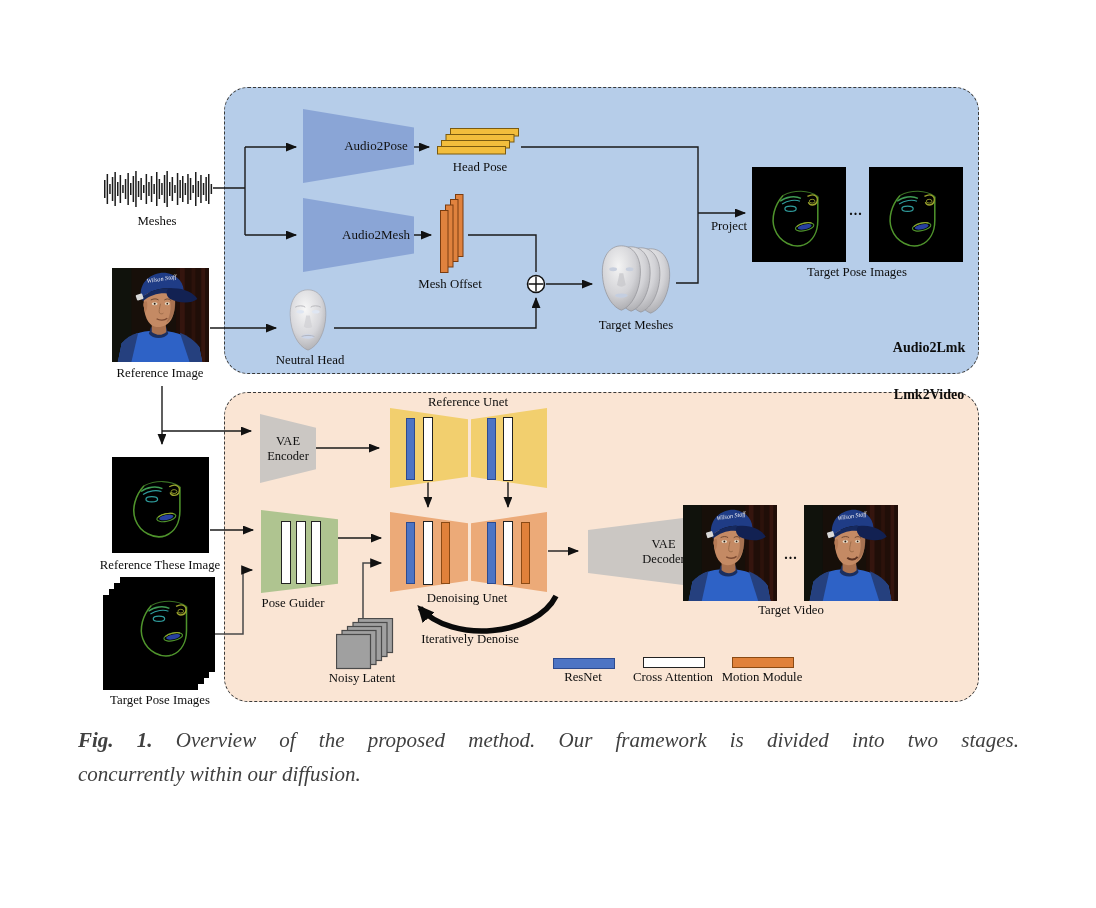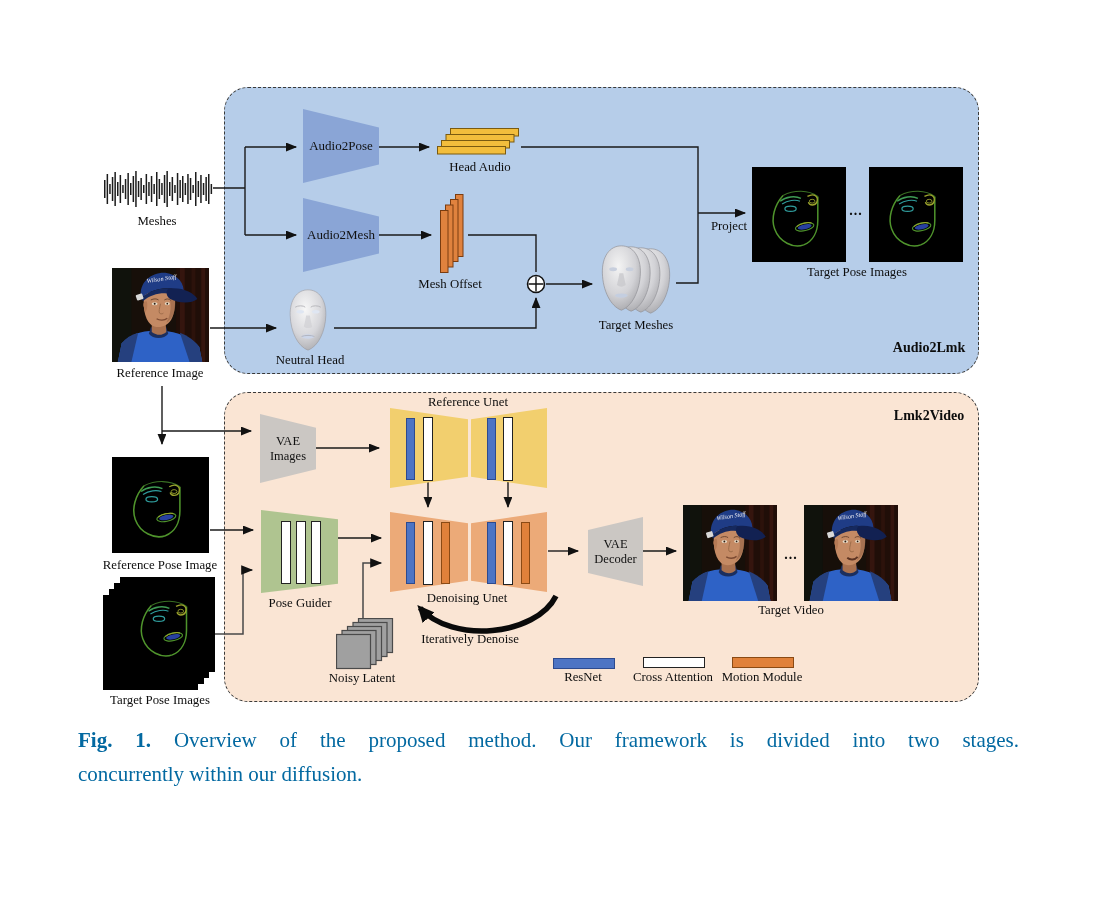--- a/index.html
+++ b/index.html
@@ -13,23 +13,23 @@
   
   #connectors{position:absolute;left:0;top:0;z-index:3;pointer-events:none;}
   
   .node{position:absolute;z-index:4;display:flex;align-items:center;justify-content:center;
         text-align:center;font-size:13px;line-height:1.15;}
   .trap-blue{background:#8aa5d6;}
   .trap-gray{background:#cbc7c3;}
   .trap-green{background:#afc490;}
   .trap-yellow{background:#f2cf6e;}
   .trap-orange{background:#ecaa78;}
-  .clip-enc{clip-path:polygon(0 0,100% 25%,100% 75%,0 100%);}
+  .clip-enc{clip-path:polygon(0 0,100% 25%,100% 75%,0 100%);padding-left:35px;}
   .clip-vae-enc{clip-path:polygon(0 0,100% 20%,100% 80%,0 100%);}
-  .clip-vae-dec{clip-path:polygon(0 19%,100% 0,100% 100%,0 81%);}
+  .clip-vae-dec{clip-path:polygon(0 19%,100% 0,100% 100%,0 81%);padding-left:48px;}
   .clip-guider{clip-path:polygon(0 0,100% 11%,100% 89%,0 100%);}
   .clip-unet-l{clip-path:polygon(0 0,100% 14%,100% 86%,0 100%);}
   .clip-unet-r{clip-path:polygon(0 14%,100% 0,100% 100%,0 86%);}
   .bar{position:absolute;z-index:5;}
   .bar-blue{background:#4d74c4;border:1px solid #2d4a8e;}
   .bar-white{background:#ffffff;border:1px solid #222;}
   .bar-orange{background:#e0813a;border:1px solid #8a4a14;}
   
   .lbl{position:absolute;z-index:6;transform:translateX(-50%);white-space:nowrap;
        font-size:12.8px;color:#0d0d0d;text-align:center;}
@@ -39,21 +39,21 @@
   .img-frame{position:absolute;z-index:4;overflow:hidden;}
   .img-frame svg{display:block;width:100%;height:100%;}
   .black-sq{position:absolute;background:#000;z-index:3;}
   
   .legend-swatch{position:absolute;z-index:5;height:9px;width:60px;}
   .sw-resnet{background:#4d74c4;border:1px solid #2d4a8e;}
   .sw-xattn{background:#fff;border:1px solid #222;}
   .sw-motion{background:#e0813a;border:1px solid #8a4a14;}
   
   .caption{position:absolute;left:78px;top:724px;width:941px;z-index:6;
-           font-size:21px;line-height:33.5px;color:#0369a1;}
+           font-size:21px;line-height:33.5px;color:#404040;font-style:italic;}
   .cap-line{text-align:justify;text-align-last:justify;}
   .cap-line.last{text-align-last:left;}
   .cap-tag{font-weight:bold;}
 </style>
 </head>
 <body>
 
 <div class="canvas">
 
   <div class="stage-box stage1"></div>
@@ -190,21 +190,21 @@
   </div>
 
   <svg class="abs" style="left:437px;top:128px;z-index:4" width="90" height="29">
     <g fill="#f2bd3c" stroke="#7a5a10" stroke-width="1">
       <rect x="13.5" y="0.5" width="68" height="7.5"></rect>
       <rect x="9" y="6.5" width="68" height="7.5"></rect>
       <rect x="4.5" y="12.5" width="68" height="7.5"></rect>
       <rect x="0.5" y="18.5" width="68" height="7.5"></rect>
     </g>
   </svg>
-  <div class="lbl" style="left:480px;top:160px">Head Audio</div>
+  <div class="lbl" style="left:480px;top:160px">Head Pose</div>
 
   <svg class="abs" style="left:440px;top:194px;z-index:4" width="26" height="80">
     <g fill="#e0823e" stroke="#7a3c10" stroke-width="1">
       <rect x="15.5" y="0.5" width="7.5" height="62"></rect>
       <rect x="10.5" y="5.5" width="7.5" height="62"></rect>
       <rect x="5.5" y="11" width="7.5" height="62"></rect>
       <rect x="0.5" y="16.5" width="7.5" height="62"></rect>
     </g>
   </svg>
   <div class="lbl" style="left:450px;top:277px">Mesh Offset</div>
@@ -294,39 +294,39 @@
         <ellipse cx="56" cy="63" rx="10" ry="4" stroke="#4f942c" stroke-width="1.2" fill="none"></ellipse>
         <ellipse cx="56" cy="63" rx="7.5" ry="2.6" fill="#2c48b0" opacity="0.9"></ellipse>
         <path d="M48 61 C 52 58.5 60 58.5 64 60.5" stroke="#9ca32c" stroke-width="1" fill="none"></path>
       </g>
     </svg>
   </div>
   <div class="lbl" style="left:857px;top:265px">Target Pose Images</div>
 
   <div class="lbl lbl-b" style="left:929px;top:340px">Audio2Lmk</div>
 
-  <div class="lbl lbl-b" style="left:929px;top:408px">Lmk2Video</div>
+  <div class="lbl lbl-b" style="left:929px;top:387px">Lmk2Video</div>
 
   <div class="node trap-gray clip-vae-enc" style="left:260px;top:414px;width:56px;height:69px;font-size:12.5px">
-    <span style="width:50px">VAE Images</span>
+    <span style="width:50px">VAE Encoder</span>
   </div>
 
   <div class="lbl" style="left:468px;top:395px">Reference Unet</div>
   <div class="node trap-yellow clip-unet-l" style="left:390px;top:408px;width:78px;height:80px"></div>
   <div class="node trap-yellow clip-unet-r" style="left:471px;top:408px;width:76px;height:80px"></div>
   <div class="bar bar-blue" style="left:406px;top:418px;width:7px;height:60px"></div>
   <div class="bar bar-white" style="left:423px;top:417px;width:8px;height:62px"></div>
   <div class="bar bar-blue" style="left:487px;top:418px;width:7px;height:60px"></div>
   <div class="bar bar-white" style="left:503px;top:417px;width:8px;height:62px"></div>
 
   <div class="node trap-green clip-guider" style="left:261px;top:510px;width:77px;height:83px"></div>
   <div class="bar bar-white" style="left:281px;top:521px;width:8px;height:61px"></div>
   <div class="bar bar-white" style="left:296px;top:521px;width:8px;height:61px"></div>
   <div class="bar bar-white" style="left:311px;top:521px;width:8px;height:61px"></div>
-  <div class="lbl" style="left:300px;top:596px">Pose Guider</div>
+  <div class="lbl" style="left:293px;top:596px">Pose Guider</div>
 
   <div class="node trap-orange clip-unet-l" style="left:390px;top:512px;width:78px;height:80px"></div>
   <div class="node trap-orange clip-unet-r" style="left:471px;top:512px;width:76px;height:80px"></div>
   <div class="bar bar-blue" style="left:406px;top:522px;width:7px;height:60px"></div>
   <div class="bar bar-white" style="left:423px;top:521px;width:8px;height:62px"></div>
   <div class="bar bar-orange" style="left:441px;top:522px;width:7px;height:60px"></div>
   <div class="bar bar-blue" style="left:487px;top:522px;width:7px;height:60px"></div>
   <div class="bar bar-white" style="left:503px;top:521px;width:8px;height:62px"></div>
   <div class="bar bar-orange" style="left:521px;top:522px;width:7px;height:60px"></div>
   <div class="lbl" style="left:467px;top:591px">Denoising Unet</div>
@@ -429,21 +429,21 @@
       <ellipse cx="41" cy="44" rx="6" ry="2.8" stroke="#2f9c9c" stroke-width="1.3" fill="none"></ellipse>
       <path d="M59 31 C 66 27 71 31 69 37 C 67 41 61 41 60 37" stroke="#9ca32c" stroke-width="1.4" fill="none"></path>
       <ellipse cx="64" cy="36" rx="3" ry="2" stroke="#8f972a" stroke-width="1" fill="none"></ellipse>
       <g transform="rotate(-12 56 63)">
         <ellipse cx="56" cy="63" rx="10" ry="4" stroke="#4f942c" stroke-width="1.2" fill="none"></ellipse>
         <ellipse cx="56" cy="63" rx="7.5" ry="2.6" fill="#2c48b0" opacity="0.9"></ellipse>
         <path d="M48 61 C 52 58.5 60 58.5 64 60.5" stroke="#9ca32c" stroke-width="1" fill="none"></path>
       </g>
     </svg>
   </div>
-  <div class="lbl" style="left:160px;top:558px">Reference Pose Image</div>
+  <div class="lbl" style="left:160px;top:558px">Reference These Image</div>
 
   <div class="black-sq" style="left:103px;top:595px;width:95px;height:95px"></div>
   <div class="black-sq" style="left:109px;top:589px;width:95px;height:95px"></div>
   <div class="black-sq" style="left:114px;top:583px;width:95px;height:95px"></div>
   <div class="img-frame" style="left:120px;top:577px;width:95px;height:95px">
     <svg viewBox="0 0 100 100" preserveAspectRatio="none">
       <rect width="100" height="100" fill="#000"></rect>
       <path d="M33 30 C 24 40 20 54 24 65 C 29 79 44 86 55 82 C 65 78 70 68 70 56 L 70 31" stroke="#4f942c" stroke-width="1.6" fill="none"></path>
       <path d="M33 30 C 45 24 60 24 70 31" stroke="#44832a" stroke-width="1.1" fill="none" opacity="0.85"></path>
       <path d="M30 36 C 36 31 46 30 52 33" stroke="#3f9c55" stroke-width="1.5" fill="none"></path>

